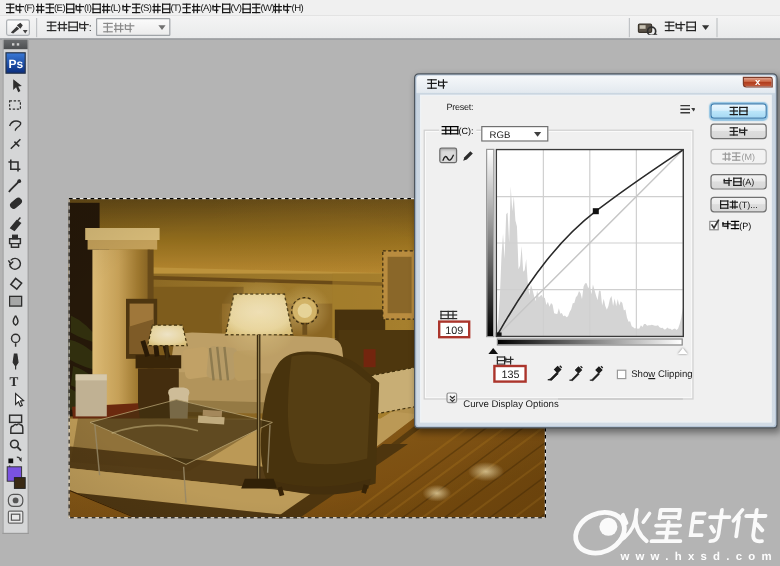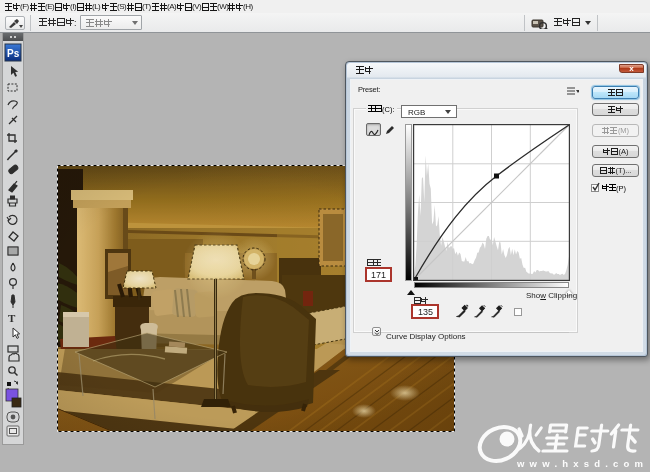--- a/index.html
+++ b/index.html
@@ -339,21 +339,21 @@
  </g>
 </g>
 <text x="57" y="52" font-size="9.5" font-weight="bold" fill="#fdfdfd" letter-spacing="5.2" font-family="Liberation Sans">www.hxsd.com</text>
 </svg>
 </div>
 <div id="dlg">
  <div id="dlgframe"></div>
  <div id="dlgbody"></div>
  <div id="dlgtitle" class="cjrow"><span class="k ka s8"></span><span class="k kd s8"></span></div>
  <div id="xbtn">x</div>
- <div class="ab" style="left:12px;top:23px;color:#1c1c1c;font-size:7.5px;letter-spacing:-0.2px">Preset:</div>
+ <div class="ab" style="left:26px;top:23px;color:#1c1c1c;font-size:7.5px;letter-spacing:-0.2px">Preset:</div>
  <svg class="ab" style="left:220px;top:24px" width="13" height="11">
   <path d="M1 2 h8 M1 5 h8 M1 8 h8" stroke="#3a3a3a" stroke-width="1.2"></path>
   <path d="M10 4 l4 0 l-2 3 Z" fill="#3a3a3a"></path>
  </svg>
  <div class="vbtn" style="top:24px;border-color:#3c7fb1;background:linear-gradient(#eaf6fd,#d7effc 45%,#bde6fa 50%,#a6d9f4);box-shadow:0 0 1px 1px #8ec2e2">
    <span class="k ka s7b"></span>
       <span class="k kb s7b"></span>
     </div>
  <div class="vbtn" style="top:41px">
       <span class="k ka s7b"></span>
@@ -392,40 +392,40 @@
   <path d="M1,156 C30,105 55,74 83.5,52 C110,31.5 132,17 156,1" fill="none" stroke="#2a2a2a" stroke-width="1.3"></path>
   <rect x="81" y="49.5" width="5" height="5" fill="#111"></rect>
   <rect x="0" y="153" width="5" height="4" fill="#111"></rect>
   <rect x="0.5" y="0.5" width="156" height="156" fill="none" stroke="#3a3a3a" stroke-width="1.4"></rect>
  </svg>
  <div class="ab" style="left:68px;top:220px;width:155px;height:6px;border:1px solid #888;background:linear-gradient(90deg,#000,#fff)"></div>
  <div class="ab" style="left:61px;top:228px;width:0;height:0;border:4px solid transparent;border-bottom:5px solid #111;border-top:none"></div>
  <div class="ab" style="left:219px;top:228px;width:0;height:0;border:4px solid transparent;border-bottom:5px solid #fff;border-top:none;filter:drop-shadow(0 0 1px #777)"></div>
  <div class="ab cjrow" style="left:21px;top:197px;color:#2a2a2a"><span class="k kb s7b"></span><span class="k ka s7b"></span><span style="font-size:7px">:</span></div>
  <div class="redbox" style="left:19px;top:205px;width:27px;height:15px">
-      <span style="position:absolute;left:4px;top:1px">171</span>
+      <span style="position:absolute;left:4px;top:1px">109</span>
     </div>
  <div class="ab cjrow" style="left:68px;top:235px;color:#2a2a2a"><span class="k kb s7b"></span><span class="k kd s7b"></span><span style="font-size:7px">:</span></div>
  <div class="redbox" style="left:65px;top:242px;width:28px;height:15px">
       <span style="position:absolute;left:5px;top:1px">135</span>
     </div>
  <svg class="ab" style="left:109px;top:241px" width="52" height="16">
   <g stroke="#1d1d1d" fill="#1d1d1d">
    <path d="M1.5 13.5 l2 -.6 l5.6 -5.6 l1.1 1.1 l-5.6 5.5 Z" stroke-width=".7"></path>
         <rect x="7.9" y="3.2" width="3.6" height="3.6" transform="rotate(45 9.7 5)"></rect>
         <path d="M11.5 1.8 l1.6 1.6" stroke-width="1.1"></path>
    <path d="M19.5 13.8 l1.6 -.4 l5.5 -5.6 l1 1 l-5.5 5.5 Z" stroke-width=".5"></path>
         <rect x="25.4" y="3.6" width="3.4" height="3.4" transform="rotate(45 27.1 5.3)"></rect>
         <path d="M28.8 2.2 l1.5 1.5" stroke-width="1"></path>
    <path d="M36.5 13.8 l1.6 -.4 l5.5 -5.6 l1 1 l-5.5 5.5 Z" stroke-width=".5"></path>
         <rect x="42.4" y="3.6" width="3.4" height="3.4" transform="rotate(45 44.1 5.3)"></rect>
         <path d="M45.8 2.2 l1.5 1.5" stroke-width="1"></path>
   </g>
  </svg>
  <div class="ab" style="left:168px;top:246px;width:8px;height:8px;background:#fff;border:1px solid #999"></div>
- <div class="ab" style="left:180px;top:229px;font-size:8px;color:#1c1c1c">Sho<span style="text-decoration:underline">w</span> Clipping</div>
+ <div class="ab" style="left:180px;top:245px;font-size:8px;color:#1c1c1c">Sho<span style="text-decoration:underline">w</span> Clipping</div>
  <div class="ab" style="left:26px;top:265px;width:9px;height:9px;border:1px solid #909090;border-radius:2px;background:linear-gradient(#fcfcfc,#e4e4e4)"></div>
  <svg class="ab" style="left:27px;top:266px" width="8" height="8">
       <path d="M2 2 l2 2 l2 -2 M2 4.6 l2 2 l2 -2" stroke="#333" stroke-width="1" fill="none"></path>
     </svg>
  <div class="ab" style="left:40px;top:270px;font-size:8px;color:#1c1c1c">Curve Display Options</div>
  <div class="ab" style="left:119px;top:270px;width:104px;height:1px;background:#c4c4c4"></div>
 </div>
 
 </body></html>

